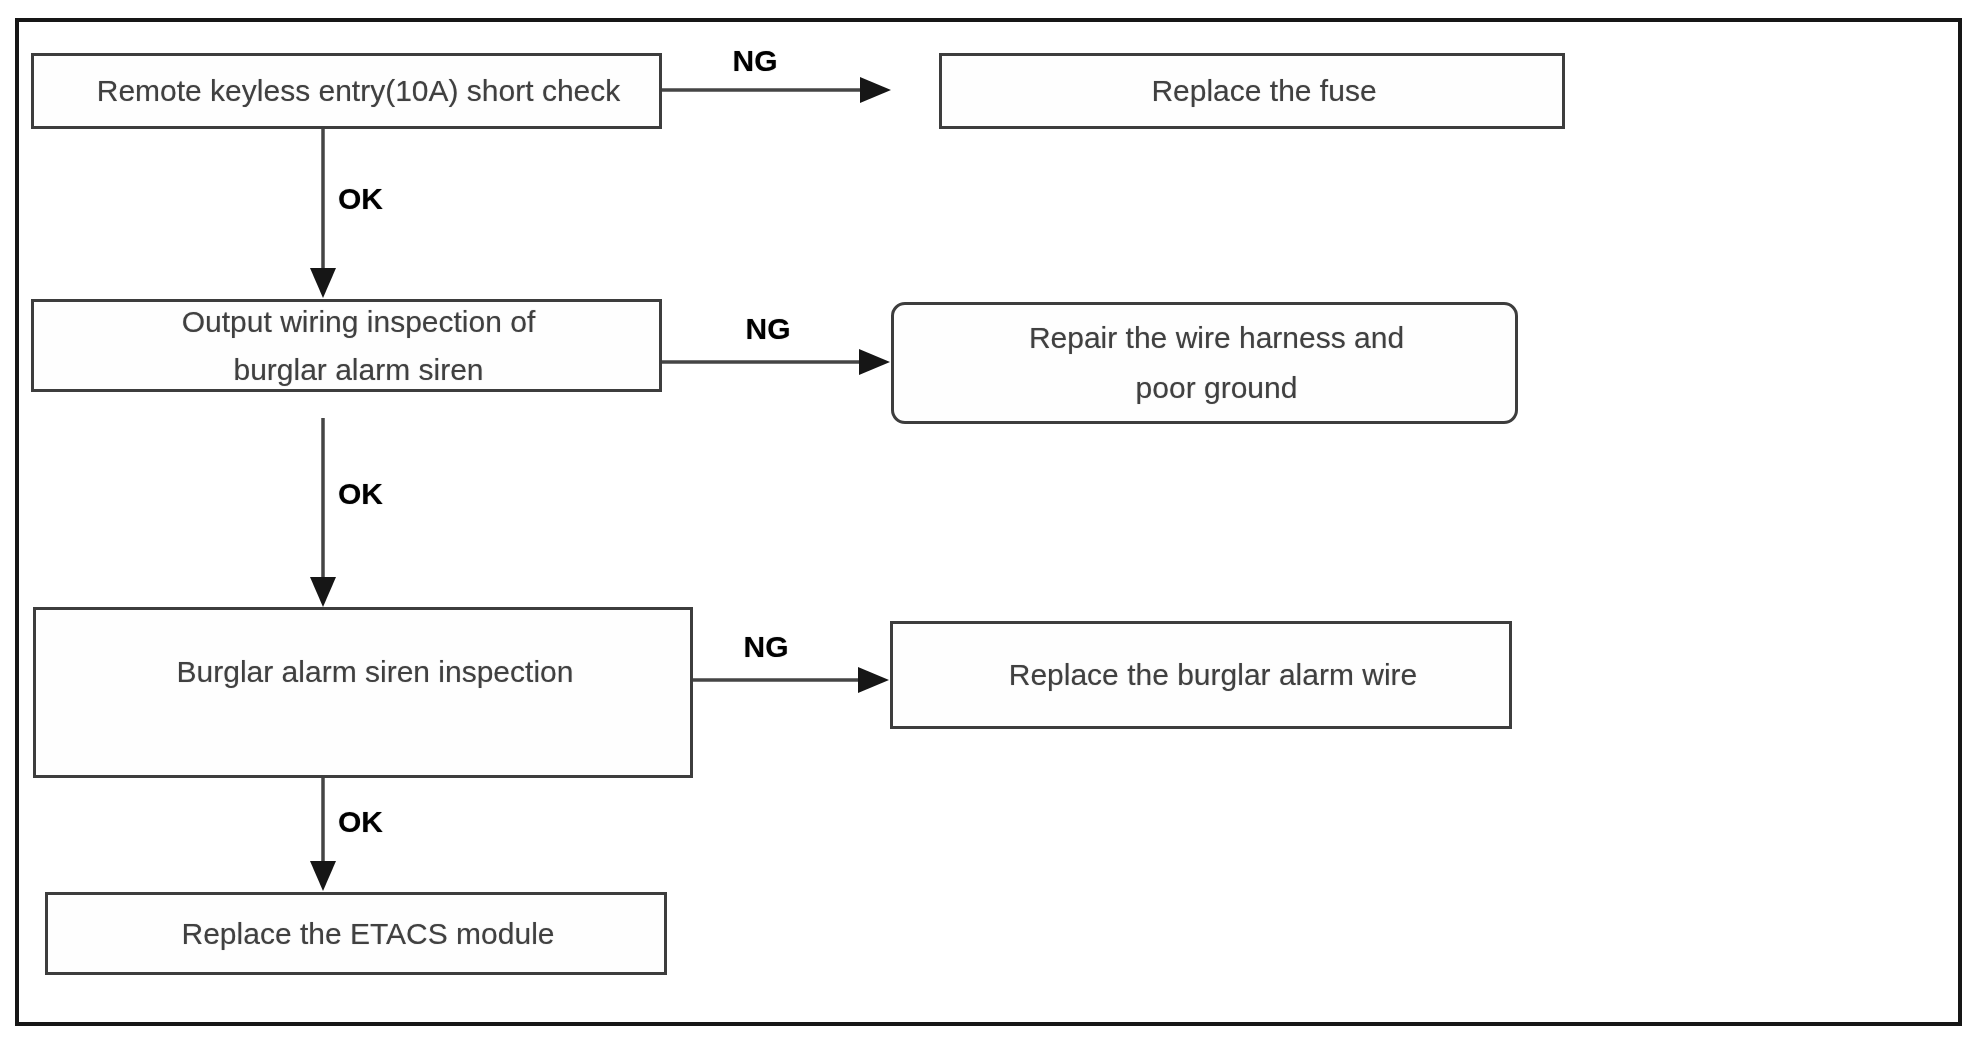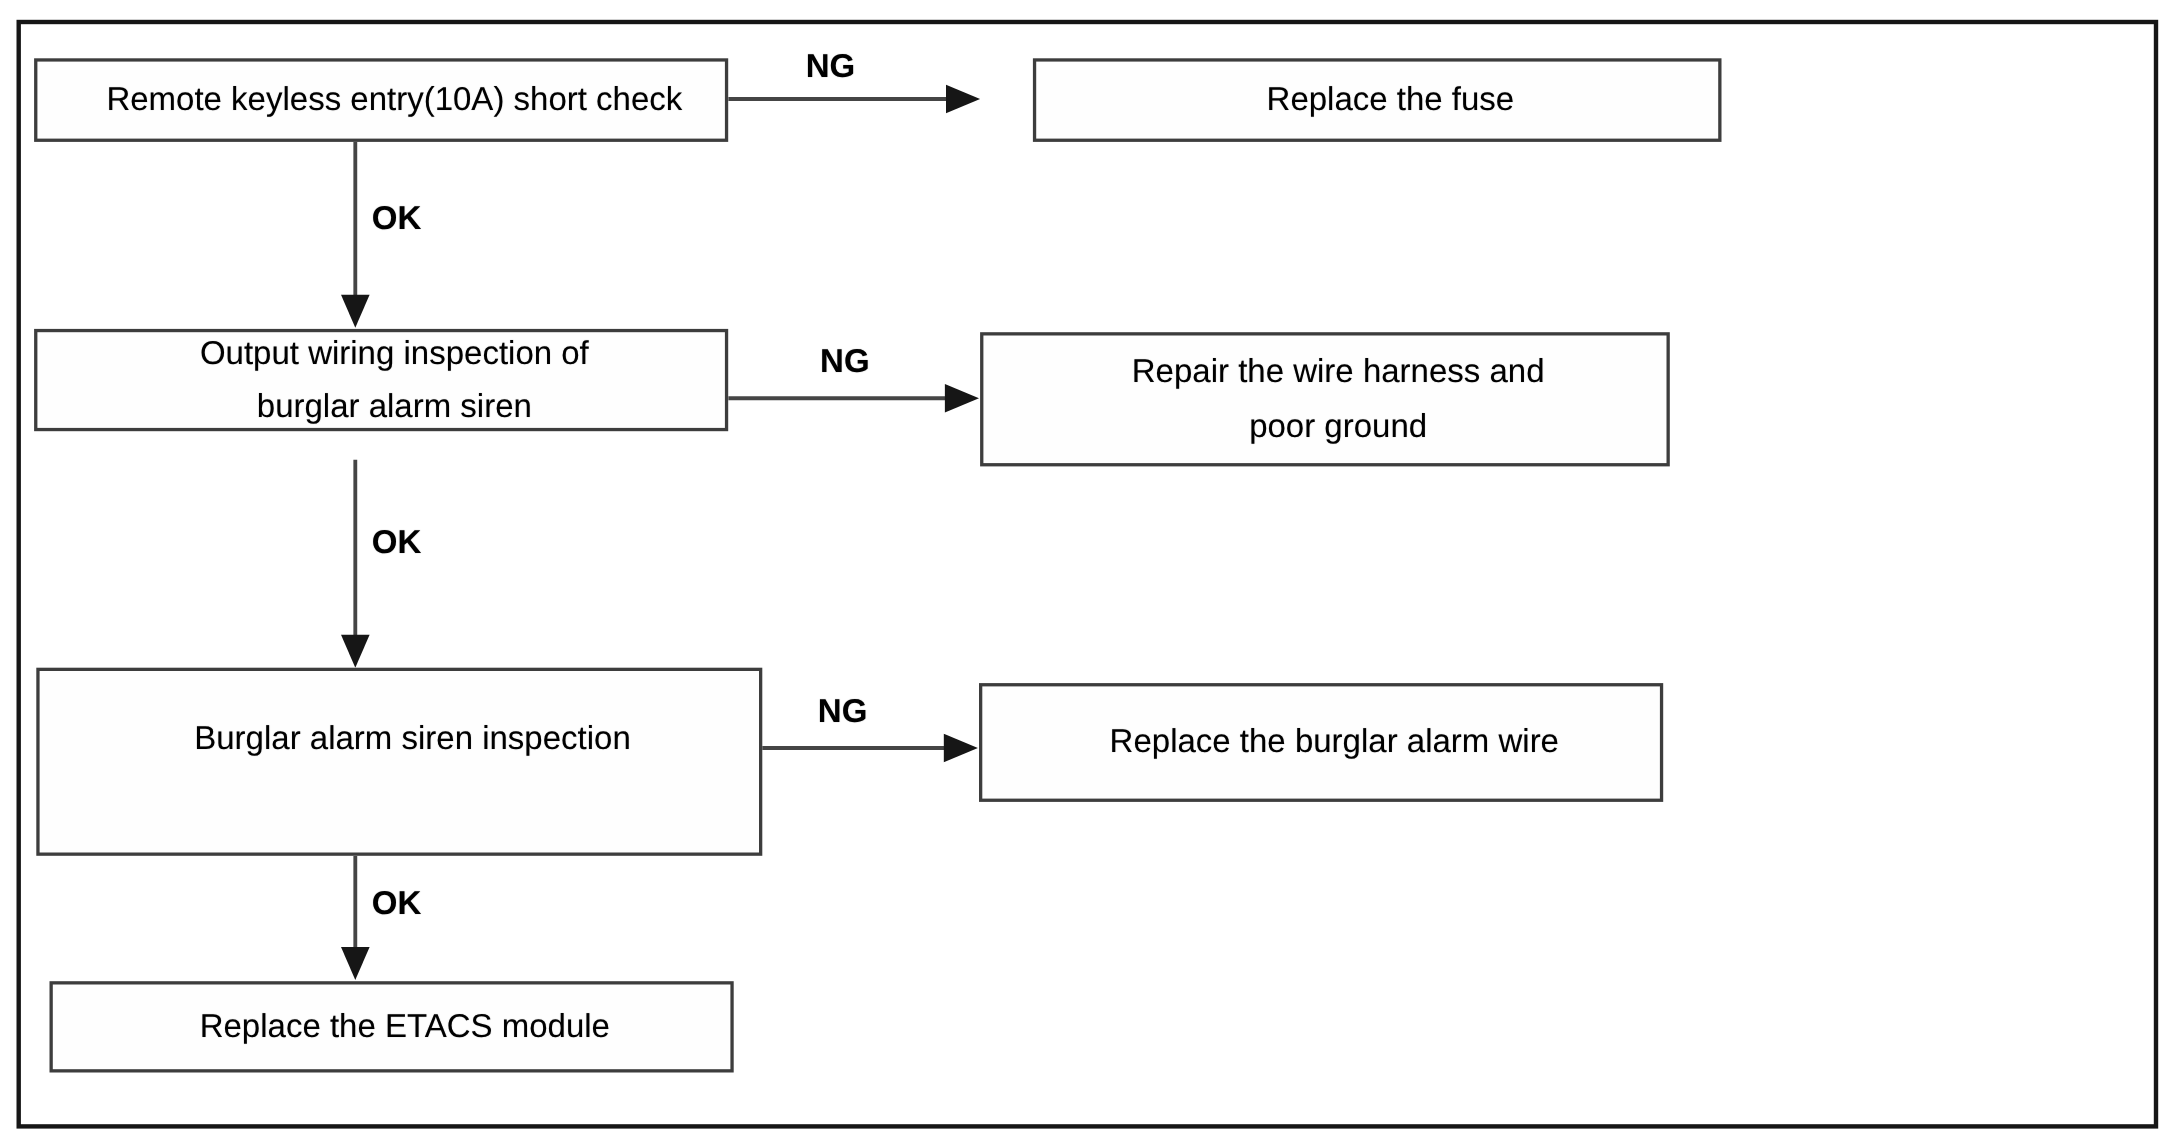--- a/index.html
+++ b/index.html
@@ -16,35 +16,35 @@
     border:4px solid #161616;
     background:#ffffff;
   }
   .node{
     position:absolute;
     border:3px solid #3d3d3d;
     background:#fefefe;
     display:flex;flex-direction:column;
     align-items:center;justify-content:center;
     text-align:center;
-    color:#000000;
+    color:#404040;
     font-size:30px;line-height:48px;
     text-shadow:0 0 1px rgba(70,70,70,.45);
     box-sizing:border-box;
     padding-left:24px;
   }
   .node span{display:block;white-space:nowrap;}
   
   .n-s1{left:31px;top:53px;width:631px;height:76px;}
   .n-s2{left:31px;top:299px;width:631px;height:93px;}
   .n-s3{left:33px;top:607px;width:660px;height:171px;justify-content:flex-start;padding-top:38px;align-items:center;}
   .n-s4{left:33px;top:892px;width:622px;height:83px;margin-left:12px;}
   
   .n-r1{left:892px;top:53px;width:626px;height:76px;margin-left:47px;}
-  .n-r2{left:891px;top:302px;width:627px;height:122px;line-height:50px;}
+  .n-r2{left:891px;top:302px;width:627px;height:122px;line-height:50px;border-radius:14px;}
   .n-r3{left:890px;top:621px;width:622px;height:108px;}
   .edge-label{
     position:absolute;
     font-size:30px;font-weight:bold;color:#000000;
     text-shadow:0 0 1px rgba(50,50,50,.5);
     white-space:nowrap;
   }
   .lbl-ng{width:110px;text-align:center;}
   .lbl-ng1{left:700px;top:44px;}
   .lbl-ng2{left:713px;top:312px;}

